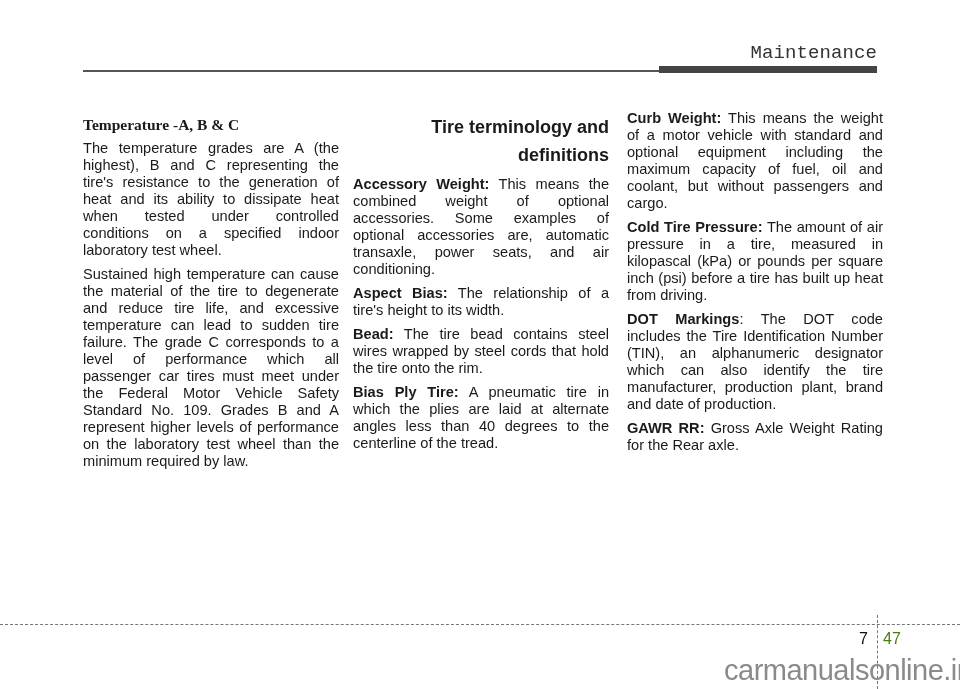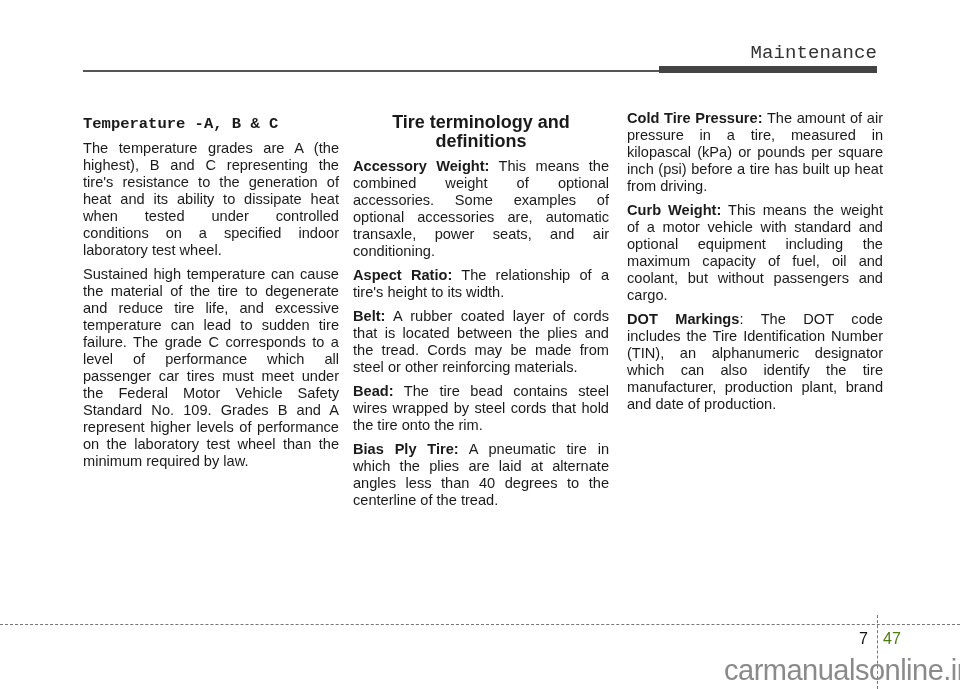--- a/index.html
+++ b/index.html
@@ -23,26 +23,26 @@
     }
     .col {
       position: absolute; top: 116px; width: 256px;
       font-size: 14.6px; line-height: 17px; text-align: justify;
     }
     .col p { margin: 0 0 7px 0; }
     .col1 { left: 83px; }
     .col2 { left: 353px; top: 113px; }
     .col3 { left: 627px; top: 110px; }
     .serif-head {
-      font-family: Liberation Mono, monospace;
+      font-family: Liberation Serif, serif;
       font-weight: bold; font-size: 15.5px; margin: 0 0 6px 0;
     }
     .section-head {
-      font-weight: bold; font-size: 18px; line-height: 19px; margin: 0 0 9px 0;
-      text-align: center;
+      font-weight: bold; font-size: 18px; line-height: 28px; margin: 0 0 9px 0;
+      text-align: right;
     }
     .term { font-weight: bold; }
     .footer-rule {
       position: absolute; left: 0; top: 624px; width: 960px; height: 0;
       border-top: 1px dashed #777;
     }
     .footer-vrule {
       position: absolute; left: 877px; top: 615px; width: 0; height: 74px;
       border-left: 1px dashed #777;
     }
@@ -66,29 +66,29 @@
 
 <div class="col col1">
   <p class="serif-head">Temperature -A, B &amp; C</p>
   <p>The temperature grades are A (the highest), B and C representing the tire's resistance to the generation of heat and its ability to dissipate heat when tested under controlled conditions on a specified indoor laboratory test wheel.</p>
   <p>Sustained high temperature can cause the material of the tire to degenerate and reduce tire life, and excessive temperature can lead to sudden tire failure. The grade C corresponds to a level of performance which all passenger car tires must meet under the Federal Motor Vehicle Safety Standard No. 109. Grades B and A represent higher levels of performance on the laboratory test wheel than the minimum required by law.</p>
 </div>
 
 <div class="col col2">
   <p class="section-head">Tire terminology and definitions</p>
   <p><span class="term">Accessory Weight:</span><span> This means the combined weight of optional accessories. Some examples of optional accessories are, automatic transaxle, power seats, and air conditioning.</span></p>
-  <p><span class="term">Aspect Ratio:</span><span> The relationship of a tire's height to its width.</span></p>
-  <p><span class="term">Belt:</span><span> A rubber coated layer of cords that is located between the plies and the tread. Cords may be made from steel or other reinforcing materials.</span></p>
+  <p><span class="term">Aspect Bias:</span><span> The relationship of a tire's height to its width.</span></p>
   <p><span class="term">Bead:</span><span> The tire bead contains steel wires wrapped by steel cords that hold the tire onto the rim.</span></p>
   <p><span class="term">Bias Ply Tire:</span><span> A pneumatic tire in which the plies are laid at alternate angles less than 40 degrees to the centerline of the tread.</span></p>
 </div>
 
 <div class="col col3">
+  <p><span class="term">Curb Weight:</span><span> This means the weight of a motor vehicle with standard and optional equipment including the maximum capacity of fuel, oil and coolant, but without passengers and cargo.</span></p>
   <p><span class="term">Cold Tire Pressure:</span><span> The amount of air pressure in a tire, measured in kilopascal (kPa) or pounds per square inch (psi) before a tire has built up heat from driving.</span></p>
-  <p><span class="term">Curb Weight:</span><span> This means the weight of a motor vehicle with standard and optional equipment including the maximum capacity of fuel, oil and coolant, but without passengers and cargo.</span></p>
   <p><span class="term">DOT Markings</span><span>: The DOT code includes the Tire Identification Number (TIN), an alphanumeric designator which can also identify the tire manufacturer, production plant, brand and date of production.</span></p>
+  <p><span class="term">GAWR RR:</span><span> Gross Axle Weight Rating for the Rear axle.</span></p>
 </div>
 
 <div class="footer-rule"></div>
 <div class="footer-vrule"></div>
 <div class="page-chapter">7</div>
 <div class="page-num">47</div>
 <div class="watermark">carmanualsonline.info</div>
 
 </body></html>

